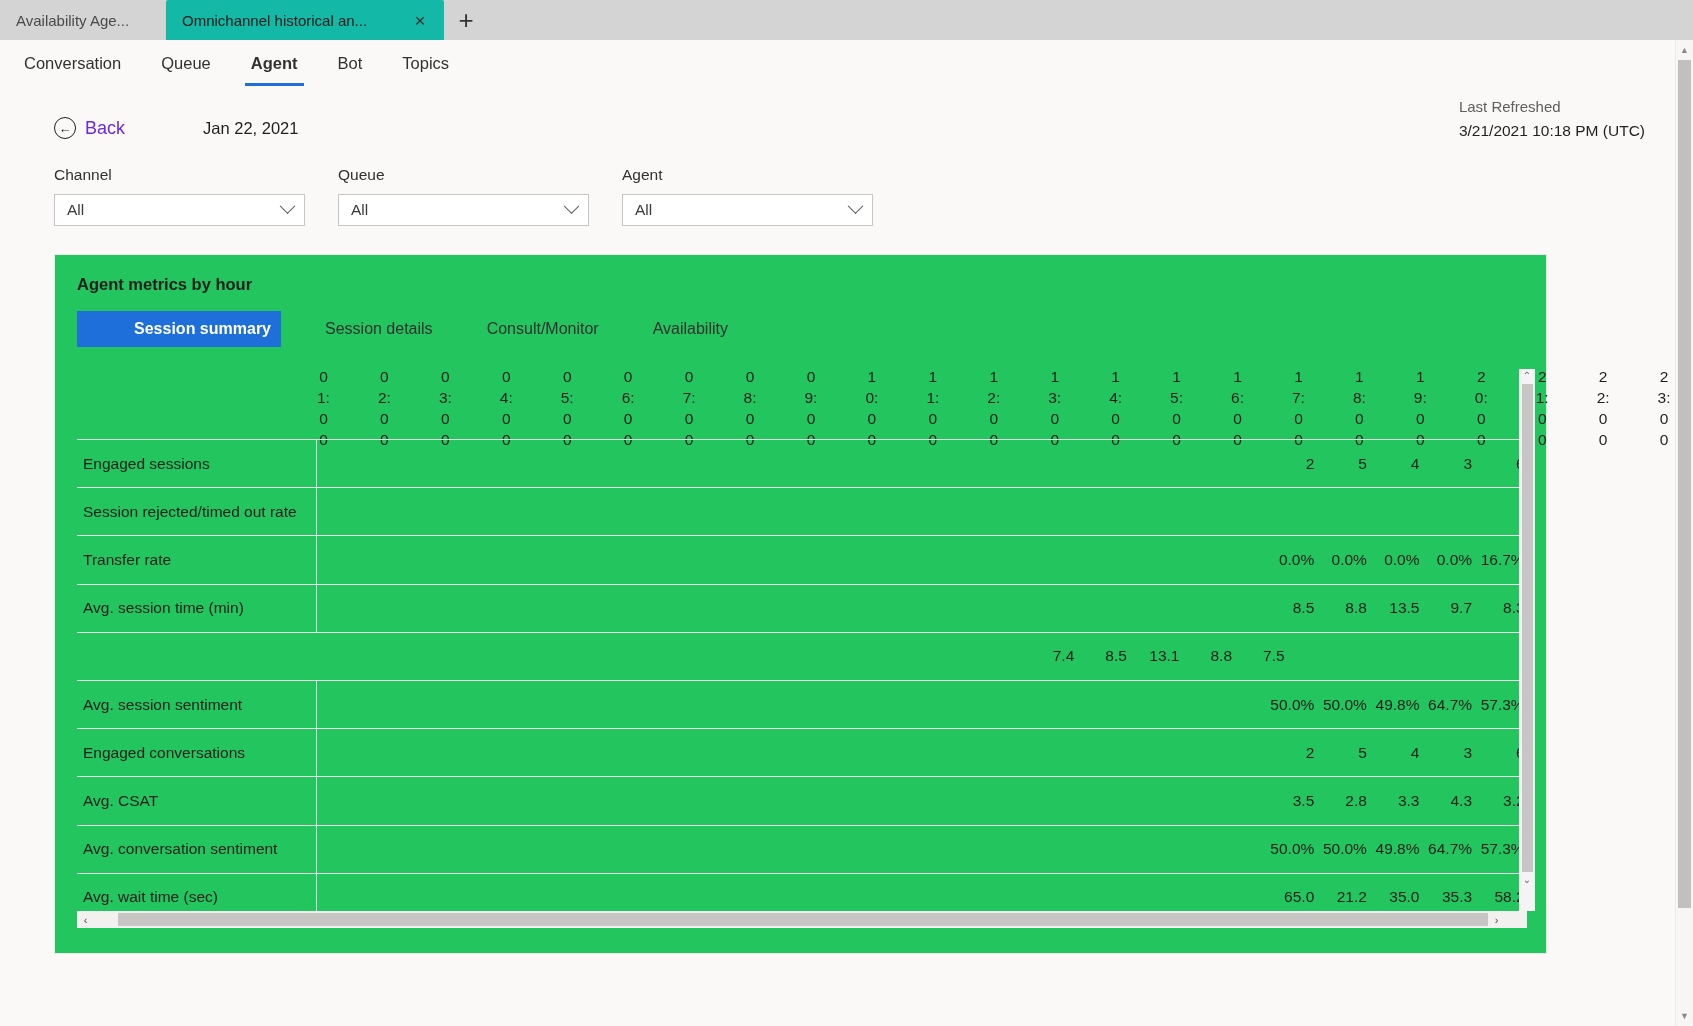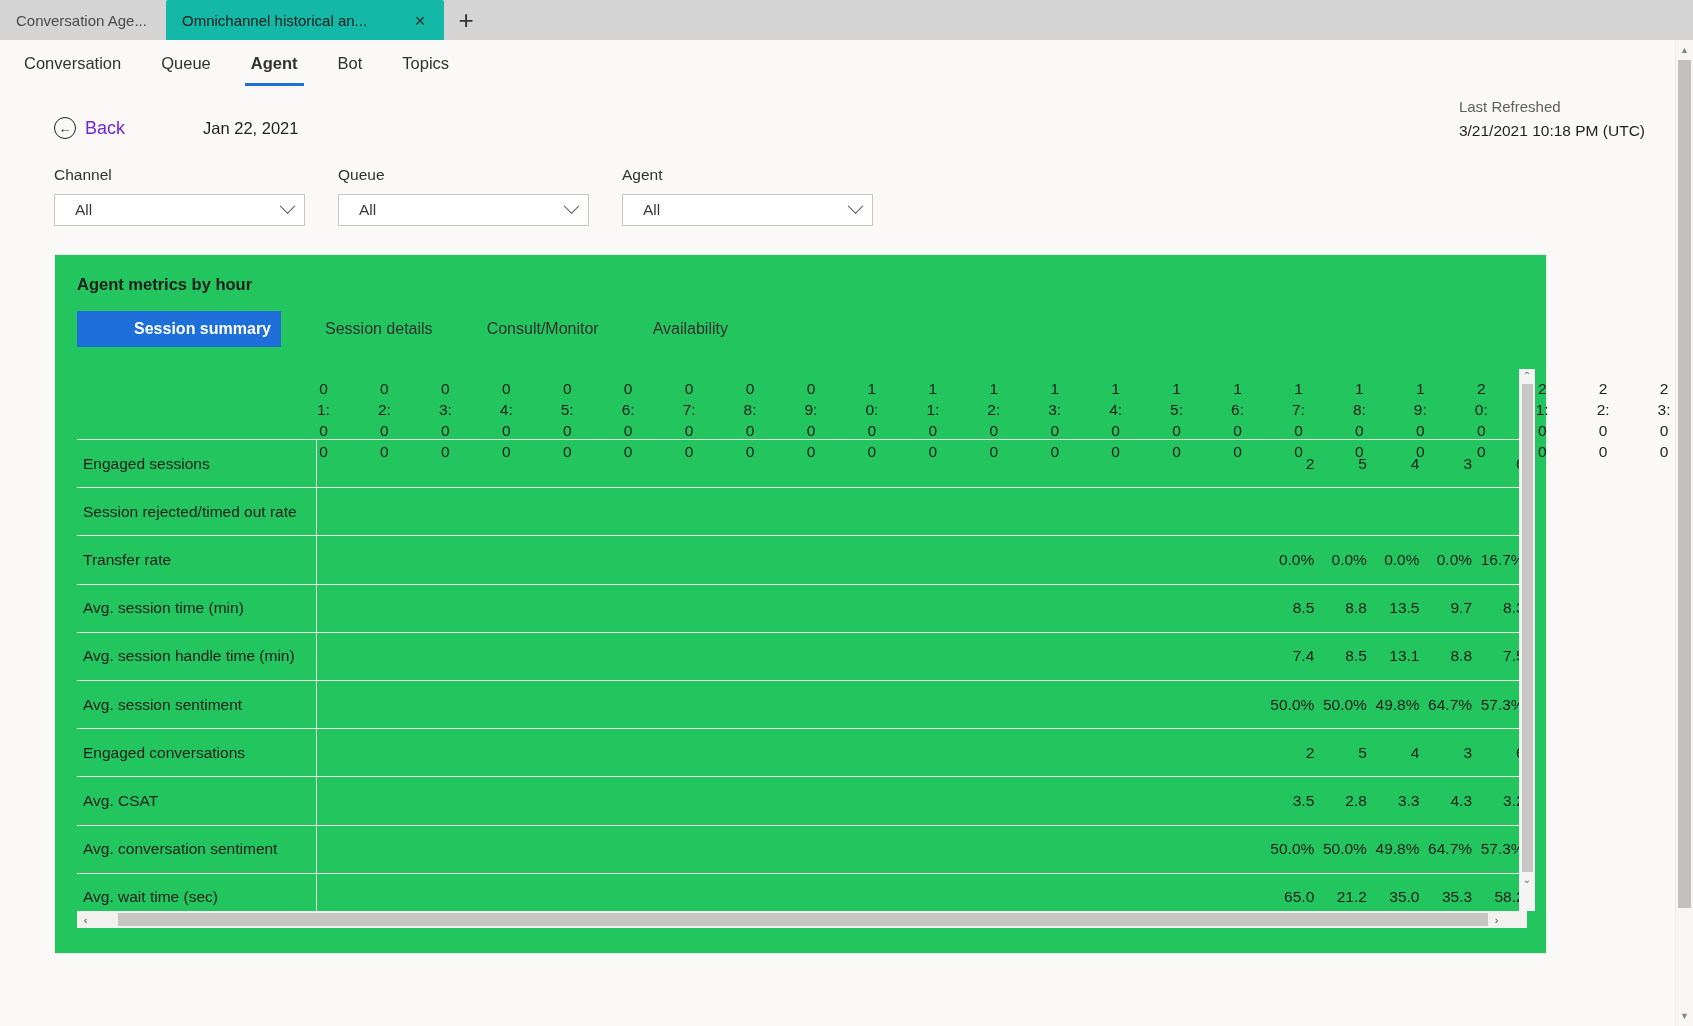--- a/index.html
+++ b/index.html
@@ -131,21 +131,21 @@
   
   .filters { display: flex; padding: 22px 0 0 54px; }
   .filter { margin-right: 33px; }
   .flabel { font-size: 15.5px; color: #323130; margin-bottom: 10px; }
   .fselect {
     width: 251px; height: 32px;
     border: 1px solid #c8c6c4;
     background: #ffffff;
     display: flex; align-items: center;
     justify-content: space-between;
-    padding: 0 11px 0 20px;
+    padding: 0 11px 0 12px;
     font-size: 15.5px; color: #3b3a39;
     cursor: pointer;
   }
   .chev {
     width: 11px; height: 11px;
     border-right: 1.4px solid #5a5a5a;
     border-bottom: 1.4px solid #5a5a5a;
     transform: rotate(45deg) translate(-3px,-3px);
   }
 
@@ -184,21 +184,21 @@
   .matrix {
     position: absolute;
     left: 22px; top: 106px;
     width: 1450px;
     height: 555px;
   }
   .mhead {
     display: flex;
     height: 78px;
     padding-left: 240px;
-    align-items: flex-start;
+    align-items: center;
     gap: 48px;
   }
   .hcell {
     width: 52.6px;
     font-size: 15.5px;
     color: #201f1e;
     text-align: center;
     padding-top: 18px;
     word-break: break-all;
     line-height: 1.35;
@@ -272,21 +272,21 @@
     display:flex; align-items:center; justify-content:center;
     color: #8a8886; font-size: 9px; cursor: pointer;
   }
   .pagethumb { width: 13px; background: #c2c0be; cursor: pointer; }
 </style>
 </head>
 <body>
 
 <div class="tabstrip">
   <div class="btab inactive">
-    <span class="btab-label">Conversation Age...</span>
+    <span class="btab-label">Availability Age...</span>
   </div>
   <div class="btab active">
     <span class="btab-label">Omnichannel historical an...</span>
     <span class="tab-close">×</span>
   </div>
   <div class="newtab">+</div>
 </div>
 
 <div class="page">
 
@@ -470,21 +470,20 @@
             <div class="vcell"></div>
             <div class="vcell"></div>
             <div class="vcell"></div>
             <div class="vcell">8.5</div>
             <div class="vcell">8.8</div>
             <div class="vcell">13.5</div>
             <div class="vcell">9.7</div>
             <div class="vcell">8.3</div>
           </div>
           <div class="mrow">
-            <div class="rlabel">Avg. session handle time (min)</div>
             <div class="vcell"></div>
             <div class="vcell"></div>
             <div class="vcell"></div>
             <div class="vcell"></div>
             <div class="vcell"></div>
             <div class="vcell"></div>
             <div class="vcell"></div>
             <div class="vcell"></div>
             <div class="vcell"></div>
             <div class="vcell"></div>

